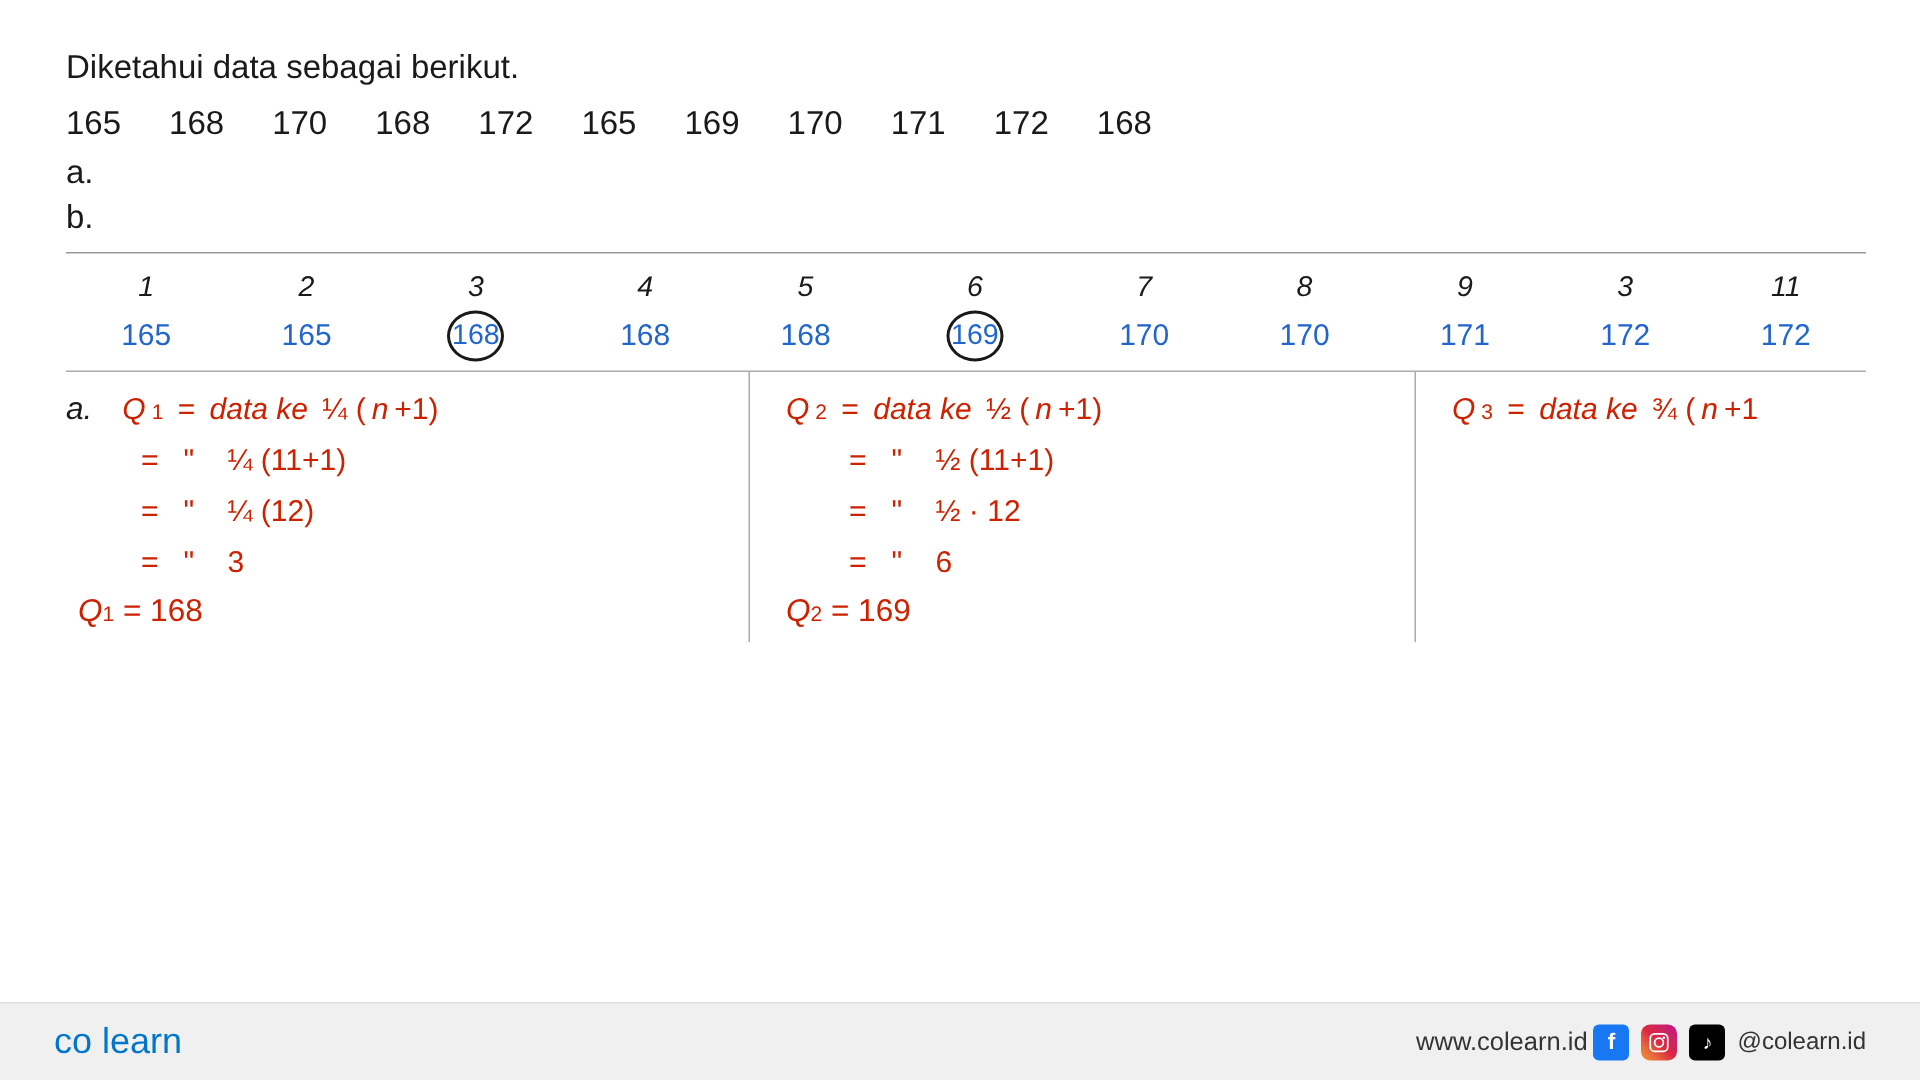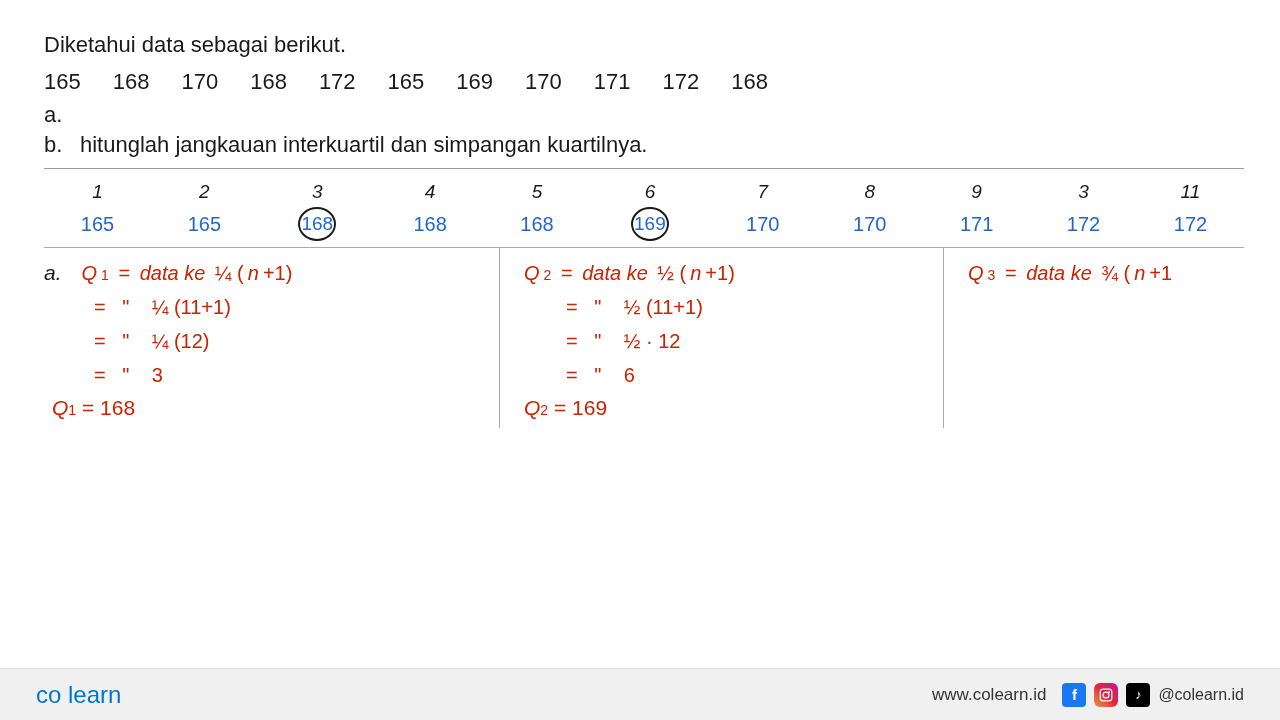--- a/index.html
+++ b/index.html
@@ -176,41 +176,40 @@
 
     
     .footer {
       position: absolute;
       bottom: 0;
       left: 0;
       right: 0;
       height: 52px;
       background: #f0f0f0;
       display: flex;
-      align-items: center;
       justify-content: space-between;
-      padding: 0 36px;
+      padding: 12px 36px;
       border-top: 1px solid #ddd;
     }
 
     .footer-logo {
       font-size: 24px;
       color: #0077cc;
       font-family: Arial, sans-serif;
       font-weight: 400;
     }
 
     .footer-logo span {
       color: #0077cc;
     }
 
     .footer-right {
       display: flex;
       align-items: center;
-      gap: 16px;
+      gap: 4px;
     }
 
     .footer-url {
       font-size: 17px;
       color: #333;
       font-family: Arial, sans-serif;
     }
 
     .footer-social {
       font-size: 16px;
@@ -258,21 +257,20 @@
       <span>168</span>
     </div>
   </div>
 
   <div class="questions">
     <div class="q-line">
       <span class="q-label">a.</span>
     </div>
     <div class="q-line">
       <span class="q-label">b.</span>
-      <span>hitunglah jangkauan interkuartil dan simpangan kuartilnya.</span>
     </div>
   </div>
 
   <hr class="divider-h">
 
   <div class="ordered-section">
     <table class="ordered-table">
       <tbody>
           <tr class="idx-row">
         <td><em>1</em></td>

